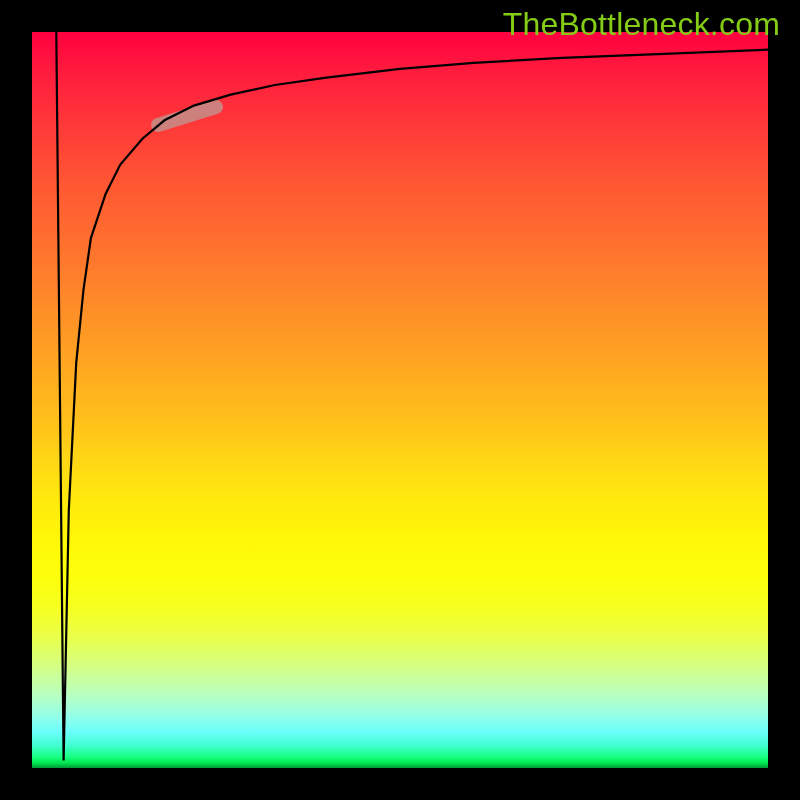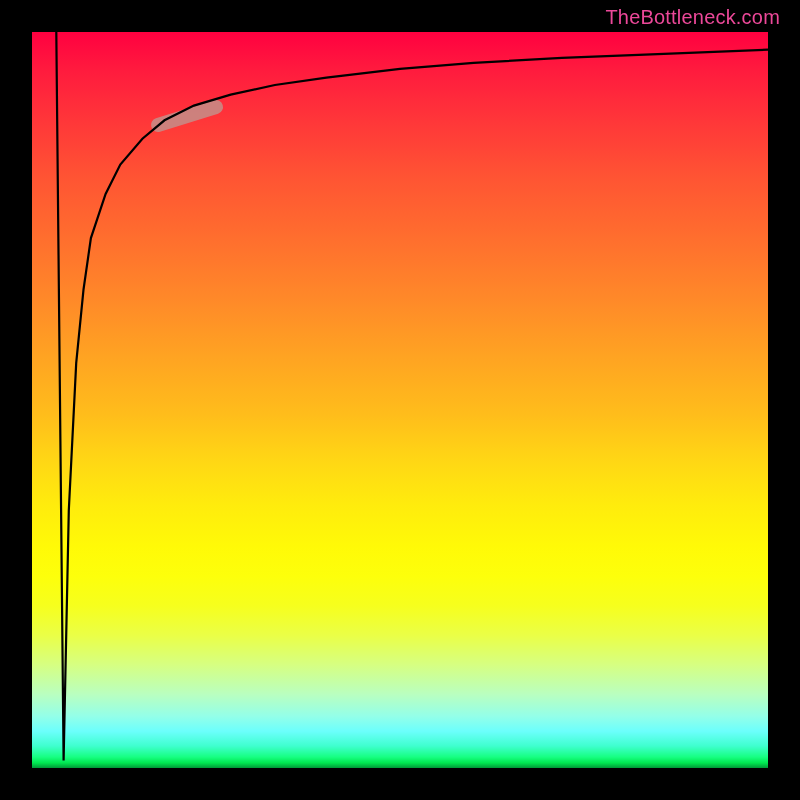--- a/index.html
+++ b/index.html
@@ -45,22 +45,22 @@
       #3fffcf 97%,
       #17ff82 98.5%,
       #00e850 99.3%,
       #009838 100%
     );
   }
   .watermark {
     position: absolute;
     top: 6px;
     right: 20px;
-    font-size: 20px;
-    color: #ec4899;
+    font-size: 32px;
+    color: #84cc16;
     font-weight: 400;
     letter-spacing: 0.2px;
     text-align: right;
   }
   svg.curve-layer {
     position: absolute;
     left: 0;
     top: 0;
     width: 800px;
     height: 800px;

